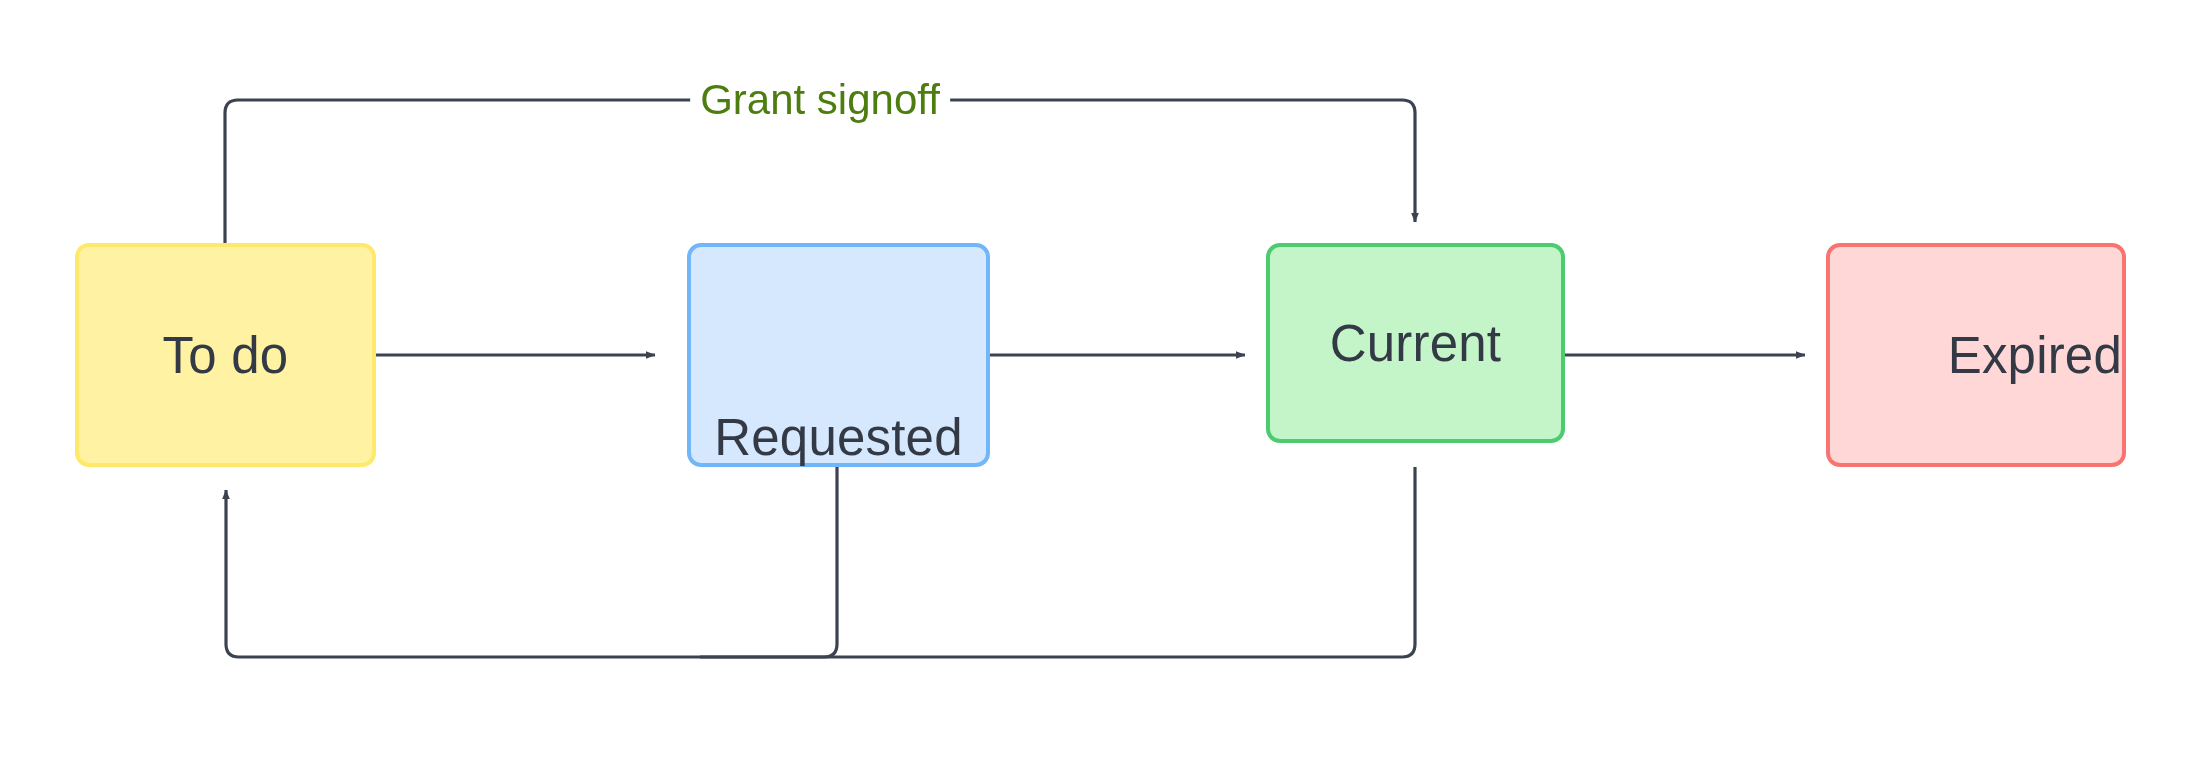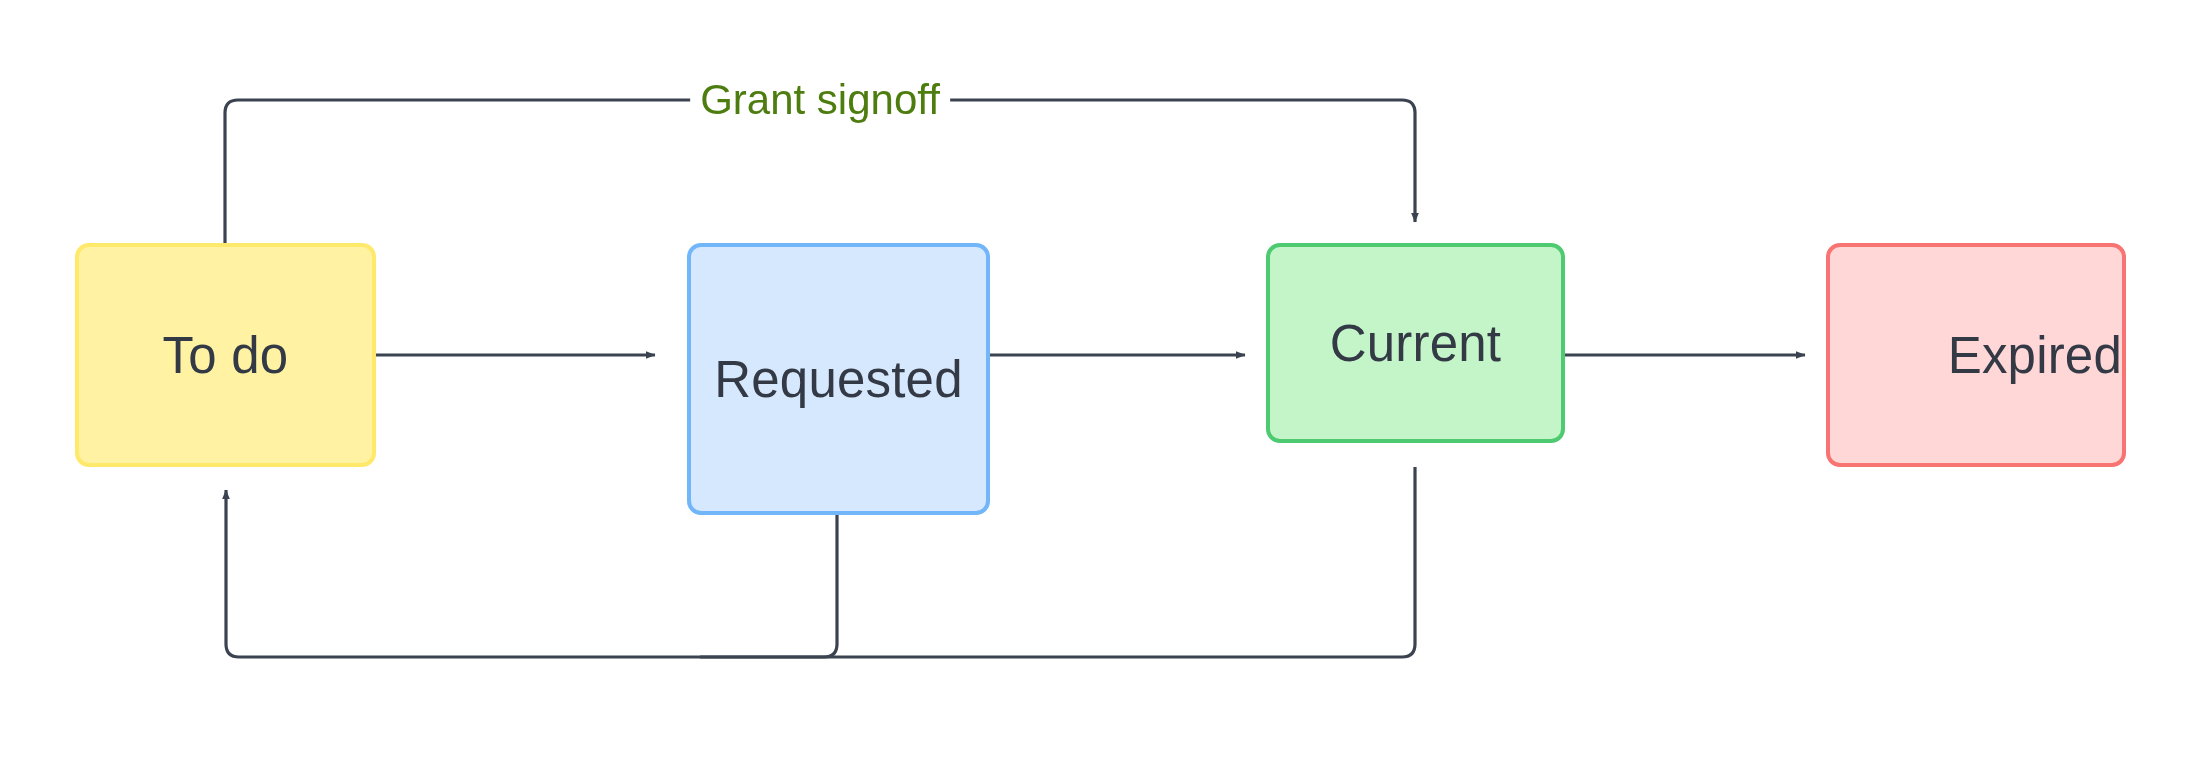--- a/index.html
+++ b/index.html
@@ -83,21 +83,21 @@
 
       <path d="M 837,467 L 837,644 Q 837,657 824,657 L 700,657"></path>
 
     </g>
   </svg>
 
   <div class="node" style="left:75px; top:243px; width:301px; height:224px; background:#fff3a3; border-color:#ffe96b;">
     <span class="node-label">To do</span>
   </div>
 
-  <div class="node" style="left:687px; top:243px; width:303px; height:272px; background:#d6e8fd; border-color:#72b6fa;">
+  <div class="node" style="left:687px; top:243px; width:303px; height:224px; background:#d6e8fd; border-color:#72b6fa;align-items:flex-end;">
     <span class="node-label">Requested</span>
   </div>
 
   <div class="node" style="left:1266px; top:243px; width:299px; height:200px; background:#c3f5c9; border-color:#4ecb71;">
     <span class="node-label">Current</span>
   </div>
 
   <div class="node" style="left:1826px; top:243px; width:300px; height:224px; background:#ffd7d7; border-color:#f87472;justify-content:flex-end;">
     <span class="node-label">Expired</span>
   </div>

